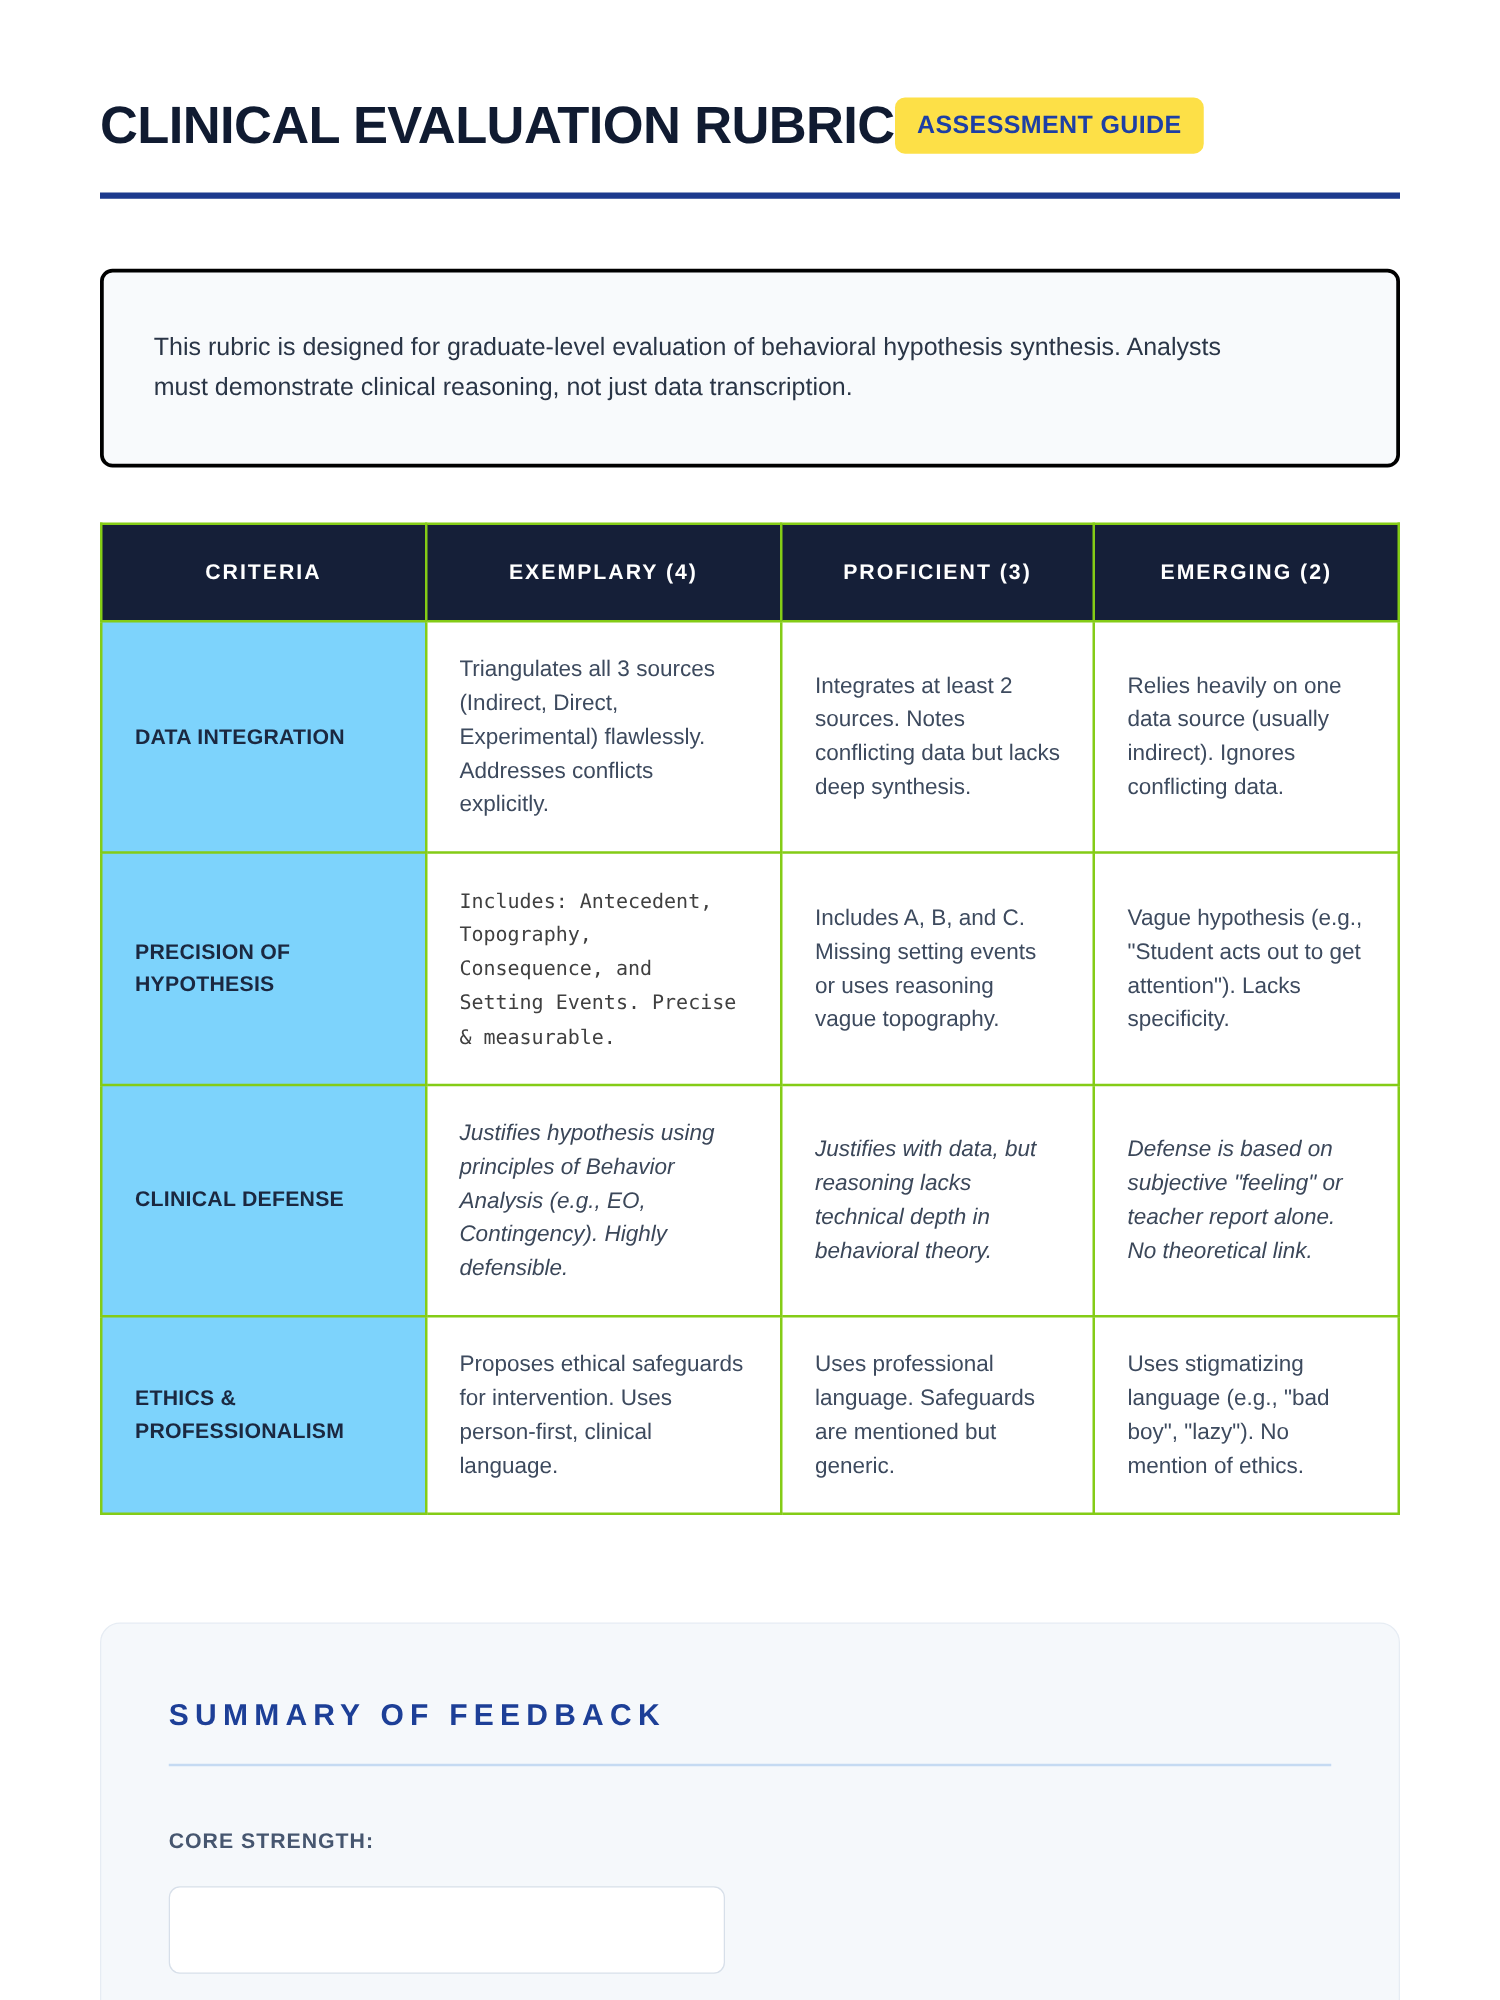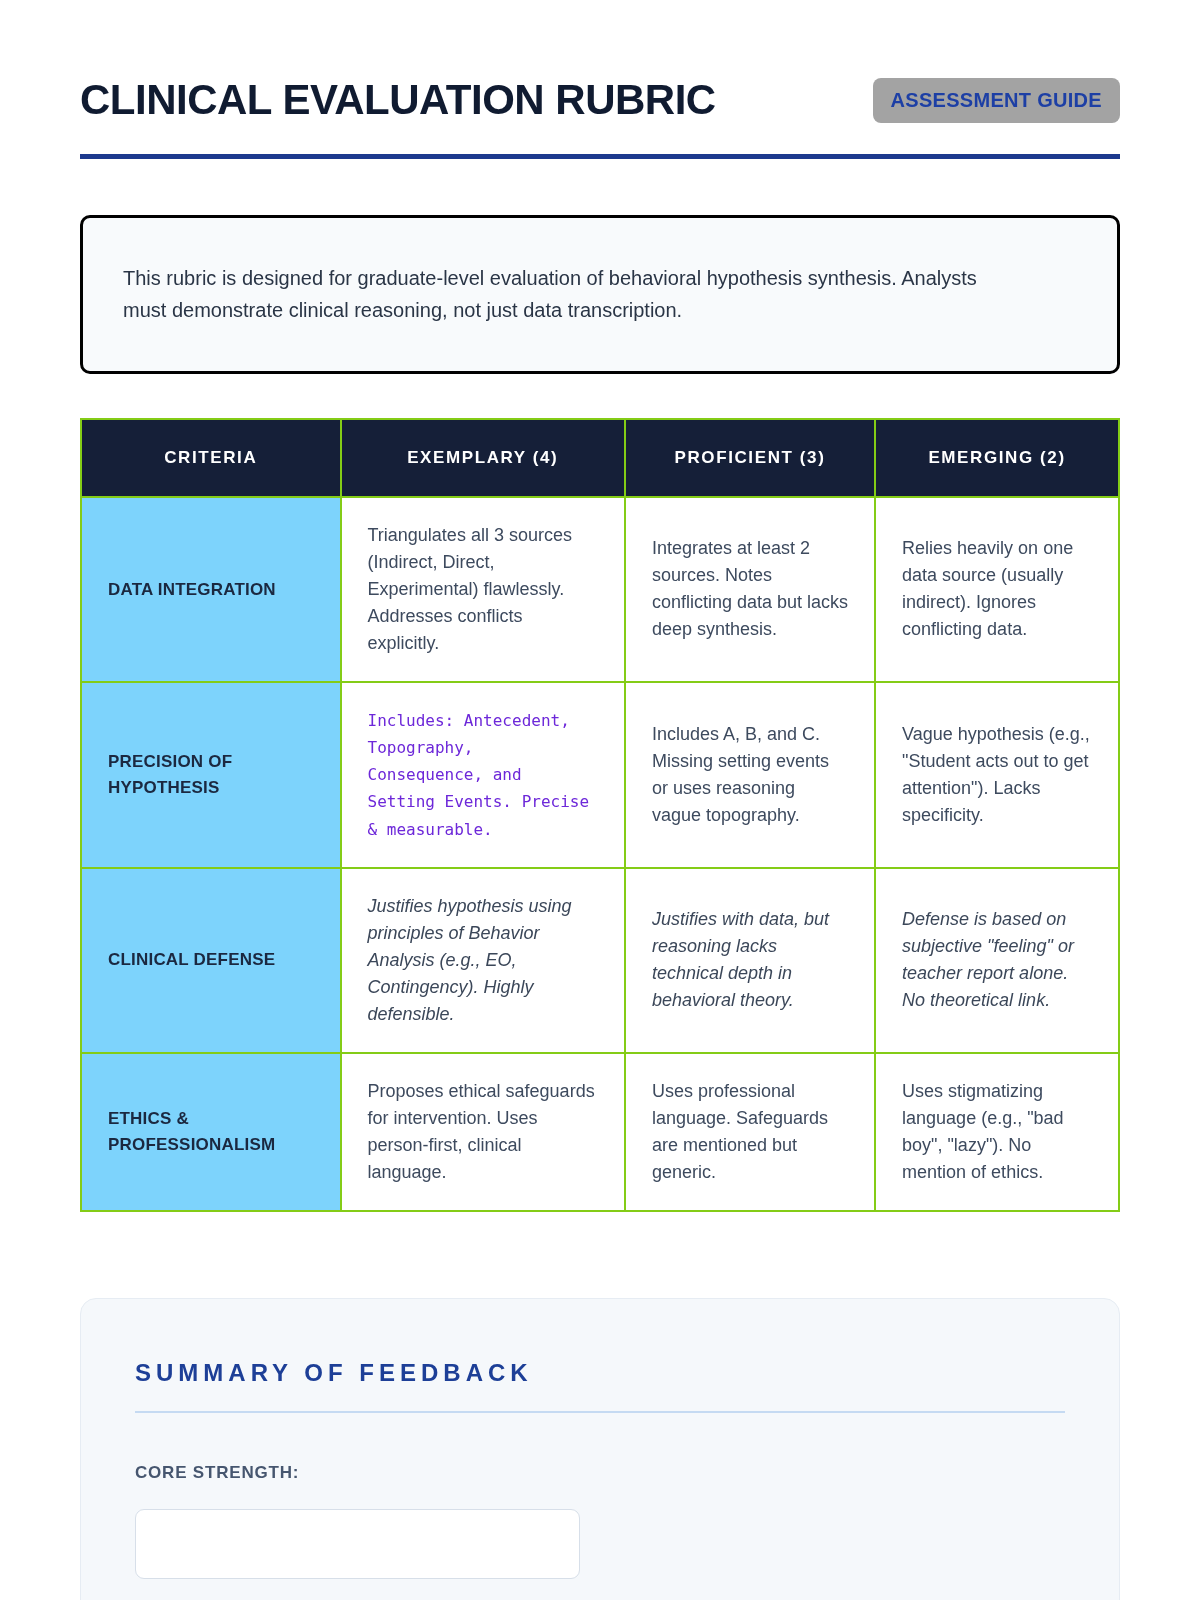--- a/index.html
+++ b/index.html
@@ -6,27 +6,27 @@
   html, body { margin: 0; padding: 0; }
   body {
     width: 1200px; height: 1600px; overflow: hidden;
     background: #ffffff;
     font-family: "Liberation Sans", sans-serif;
     color: #2a3546;
   }
   .page { padding: 76px 80px 0 80px; }
 
   
-  .doc-header { display: flex; justify-content: space-between; align-items: center; }
+  .doc-header { display: flex; justify-content: flex-start; align-items: center; }
   .doc-title {
     margin: 0; font-size: 42px; font-weight: 900; letter-spacing: -0.5px;
     color: #101b31;
   }
   .badge {
-    background: #a3a3a3; color: #1d3fa5;
+    background: #fde047; color: #1d3fa5;
     font-weight: 800; font-size: 20px; letter-spacing: 0.3px;
     padding: 11px 18px; border-radius: 8px; white-space: nowrap;
   }
   .rule { height: 5px; background: #1d3a8e; margin-top: 30px; }
 
   
   .intro {
     margin-top: 56px; background: #f8fafc;
     border: 3px solid #000000; border-radius: 10px;
     padding: 44px 40px;
@@ -52,21 +52,21 @@
     padding: 24px 26px; font-size: 17px; font-weight: 800;
     color: #1b2840; line-height: 1.5; letter-spacing: 0.2px;
   }
   .rubric tbody td {
     padding: 24px 26px; vertical-align: middle;
     font-size: 18px; line-height: 1.5; color: #3d4a5e;
     background: #ffffff;
   }
   .rubric td.mono {
     font-family: "DejaVu Sans Mono", monospace;
-    font-size: 16px; line-height: 1.7; color: #6d28d9;
+    font-size: 16px; line-height: 1.7; color: #404040;
   }
   .rubric tr.row-italic td { font-style: italic; color: #3b4759; }
 
   
   .summary {
     margin-top: 86px; background: #f5f8fb;
     border: 1px solid #e6ecf3; border-radius: 16px;
     padding: 60px 54px 90px 54px;
   }
   .summary h2 {

